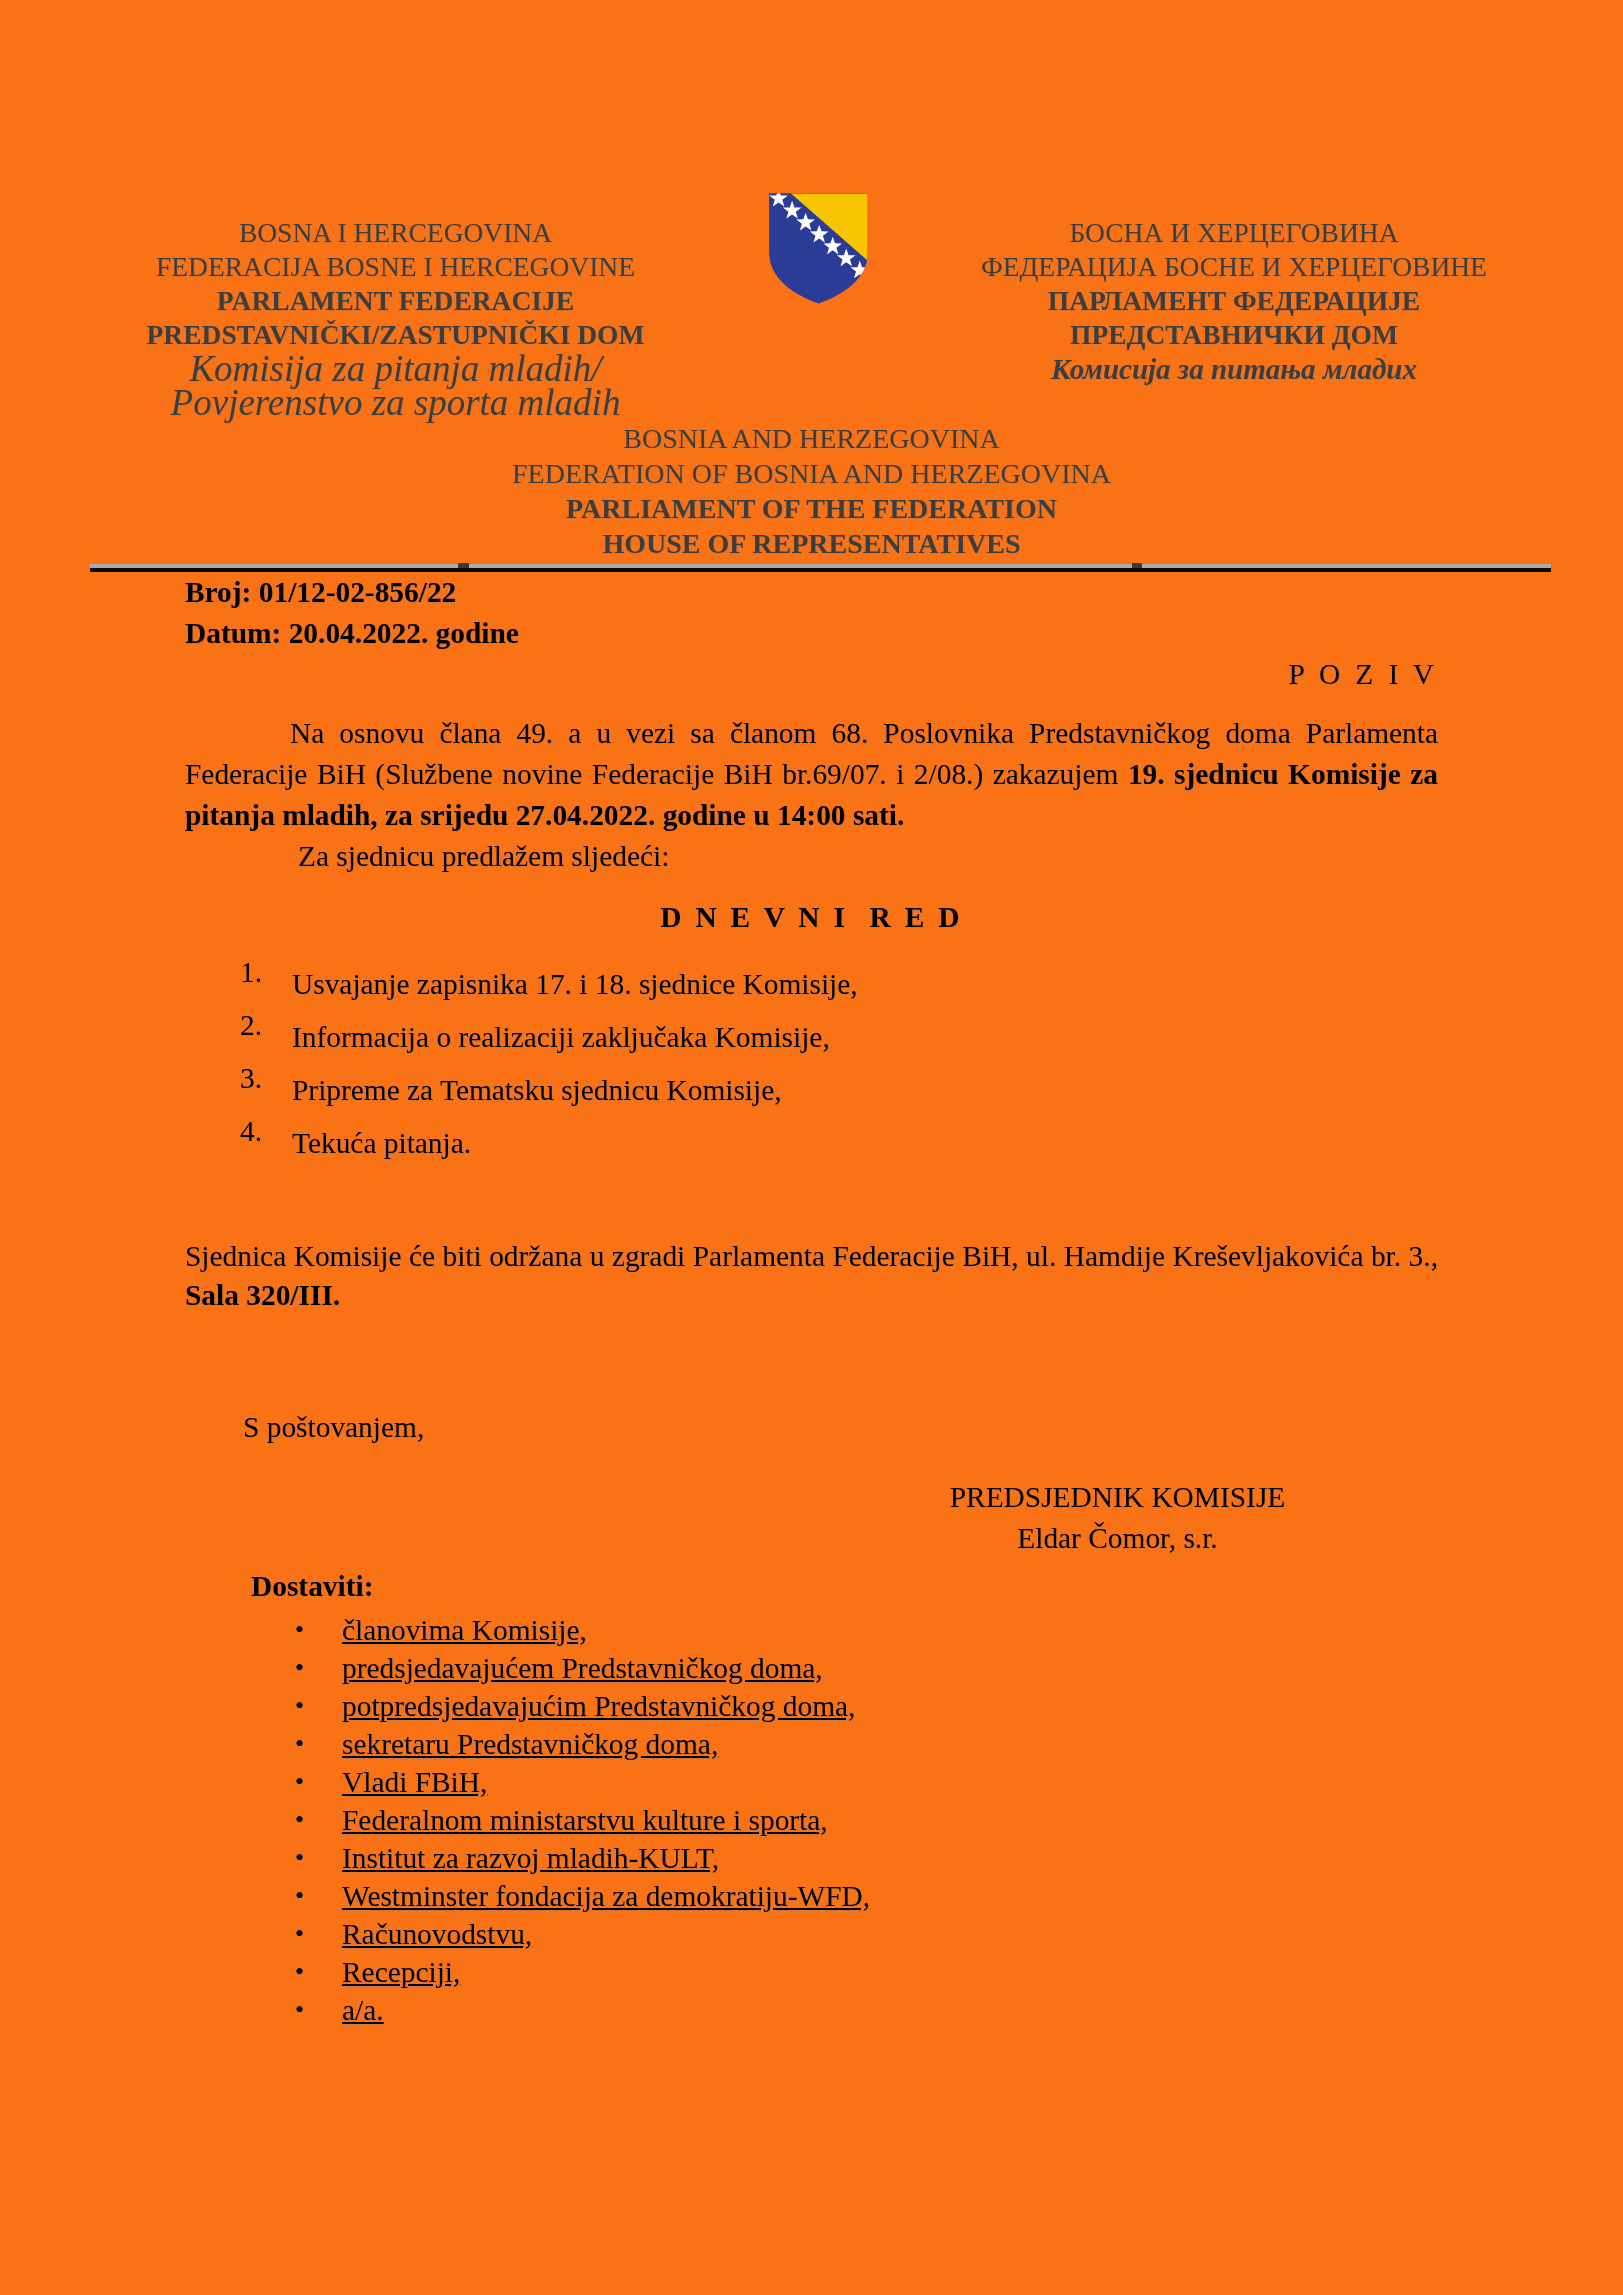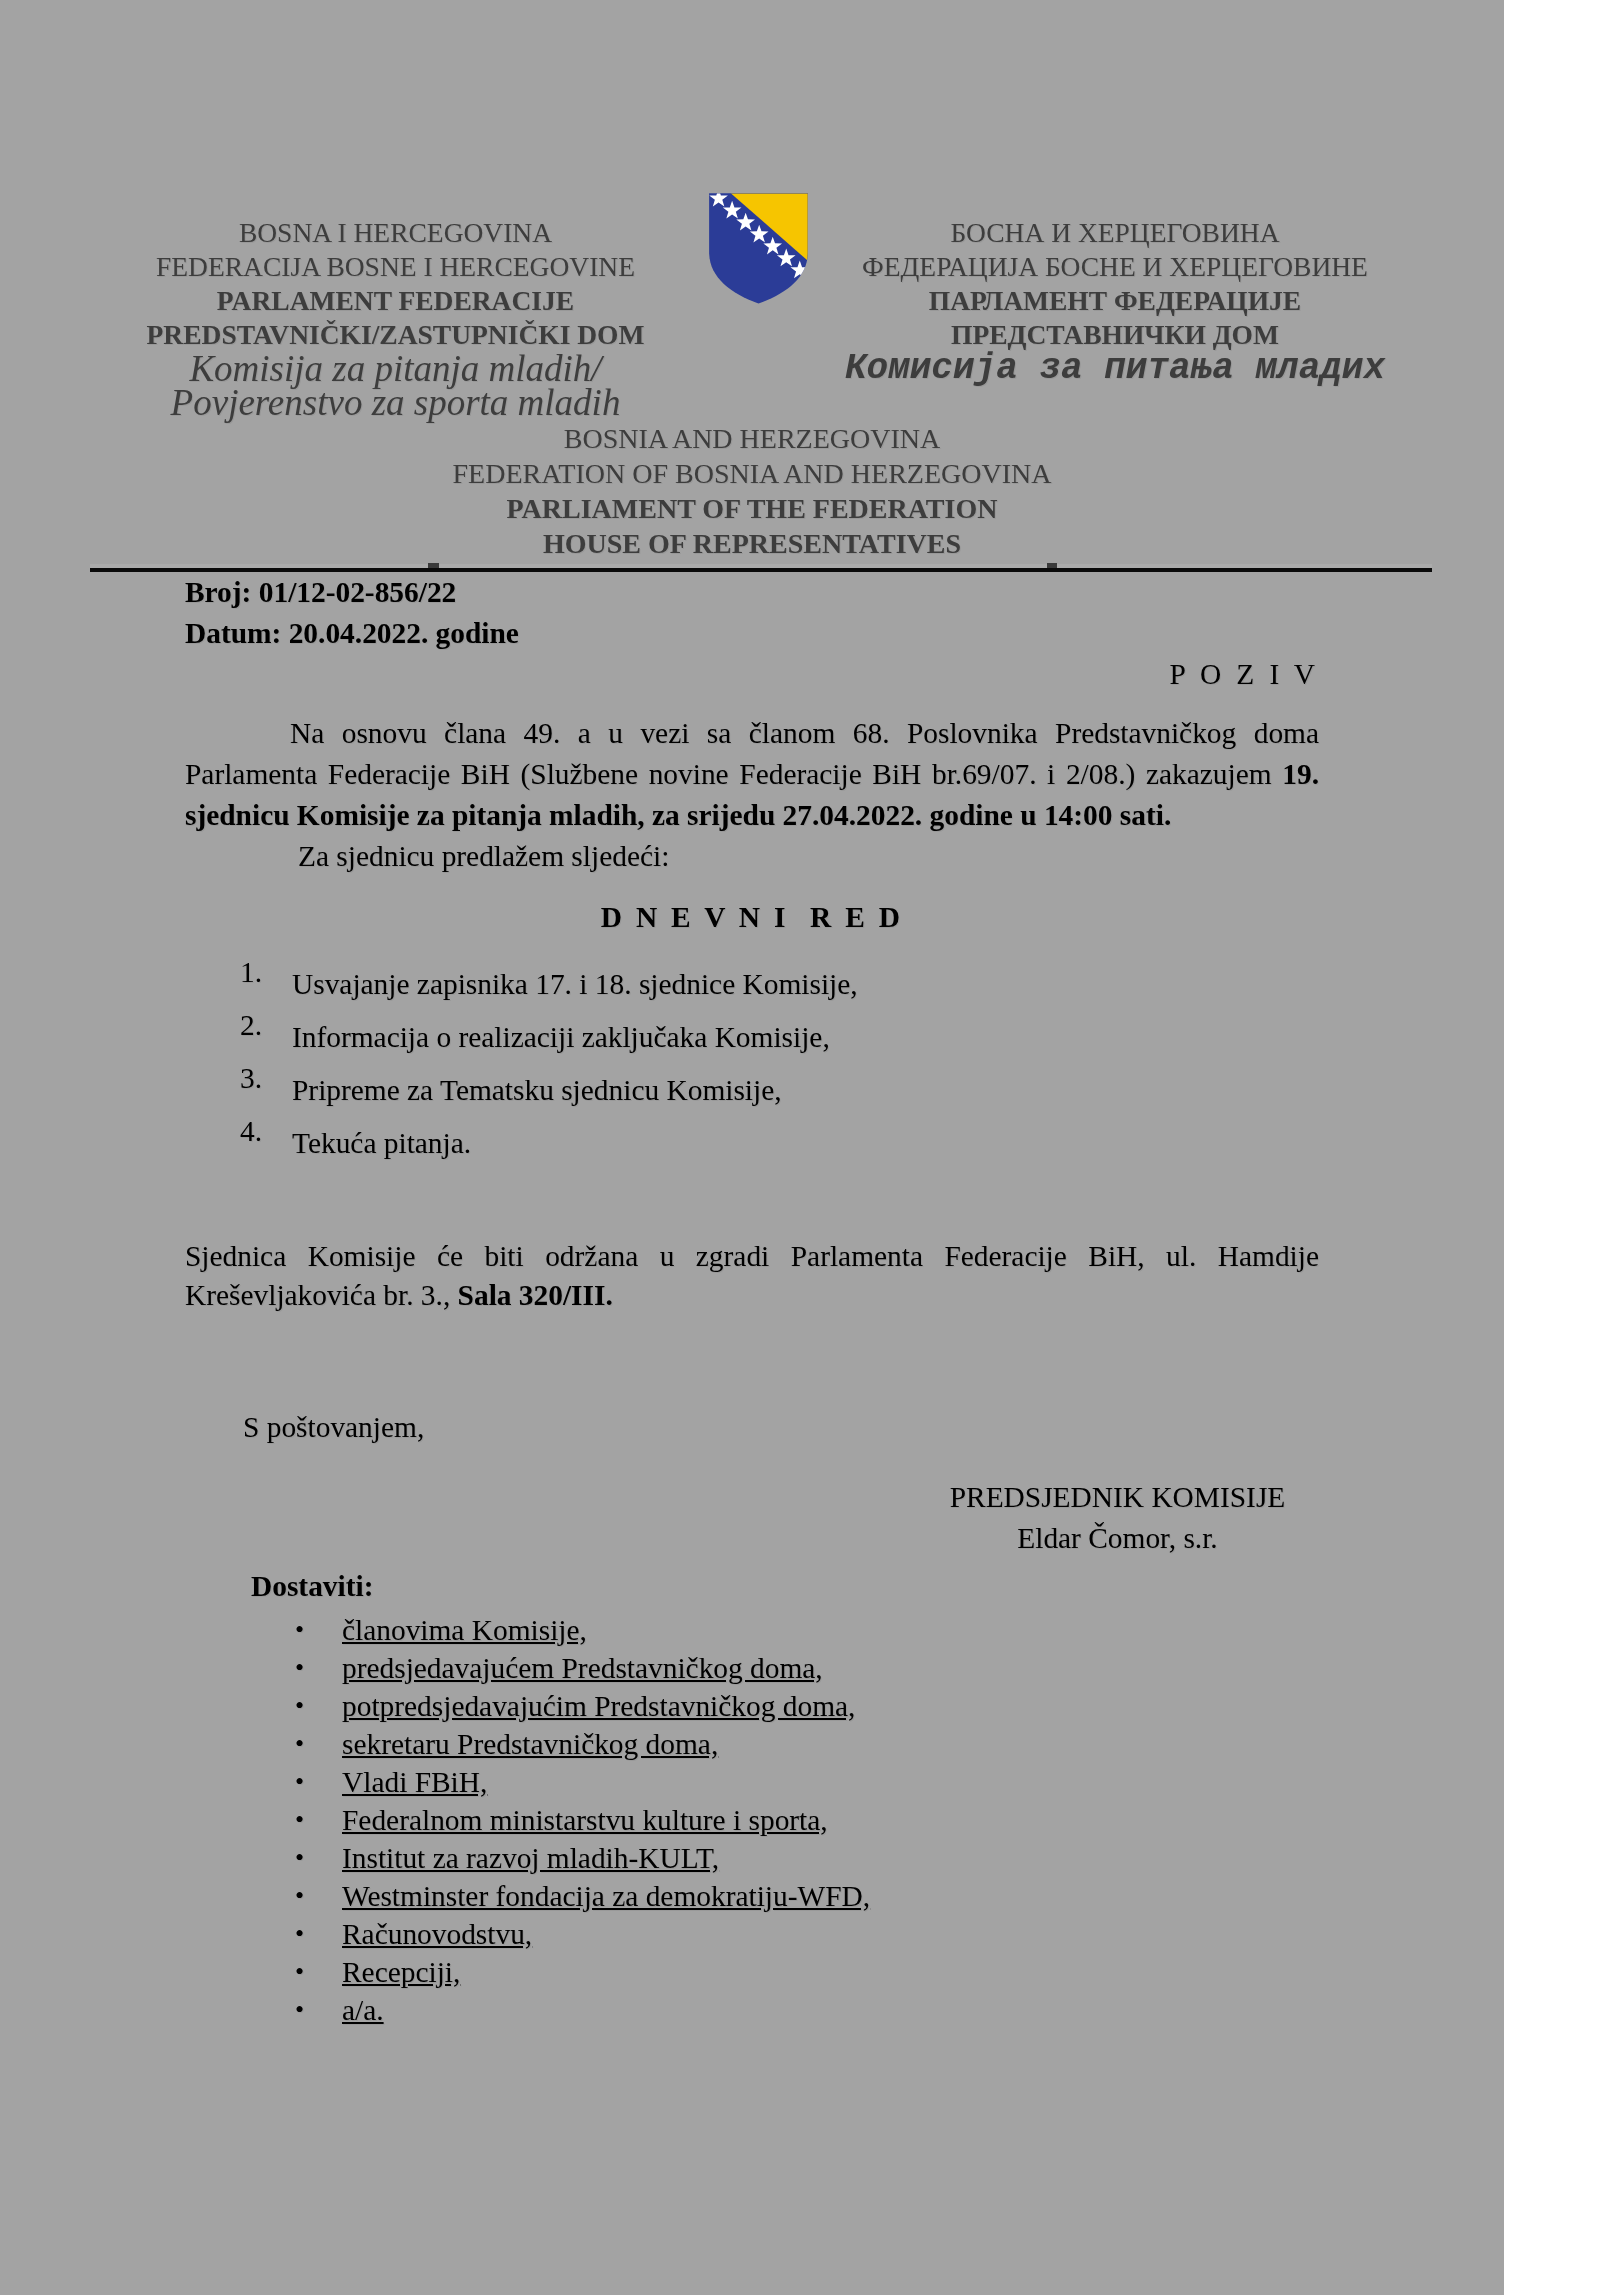--- a/index.html
+++ b/index.html
@@ -1,20 +1,20 @@
 <!DOCTYPE html>
 <html style="font-size:10.5px"><head>
 <meta charset="utf-8">
 <style>
   html, body { margin: 0; padding: 0; background: #ffffff; }
   .page {
     position: relative;
-    width: 1504px;
+    width: 1623px;
     height: 2295px;
-    background: #a3a3a3;
+    background: #f97316;
     overflow: hidden;
     font-family: "Liberation Serif", "DejaVu Serif", serif;
     color: #000000;
     text-shadow: 1px 1px 0 rgba(125,125,125,0.28);
   }
 
   
   .header-row {
     display: flex;
     align-items: flex-start;
@@ -24,21 +24,21 @@
     font-size: 27.5px;
     line-height: 34px;
     text-align: center;
     color: #3d3d3d;
   }
   .hdr-left  { width: 595px; }
   .hdr-right { width: 582px; }
   .hdr-mid   { flex: 1; display: flex; justify-content: center; }
   .hdr-col .b  { font-weight: bold; }
   .hdr-col .i  { font-style: italic; font-size: 37px; }
-  .hdr-col .bi { font-style: italic; font-weight: bold; font-size: 36px; font-family: Liberation Mono, monospace; }
+  .hdr-col .bi { font-style: italic; font-weight: bold; font-size: 29px; }
 
   .emblem { margin-top: -29.4px; display: block; }
 
   .hdr-english {
     margin-top: 1.3px;
     text-align: center;
     font-size: 28px;
     line-height: 35px;
     color: #3d3d3d;
   }

